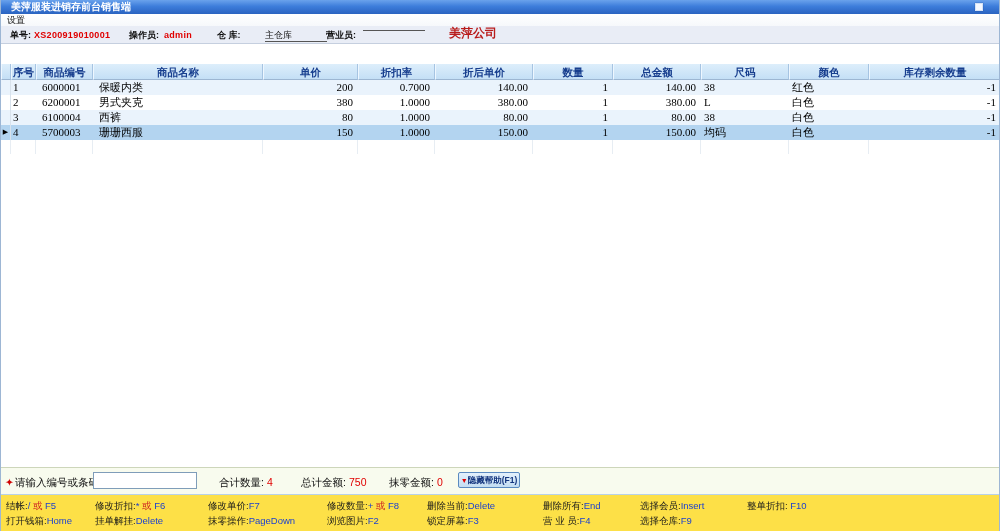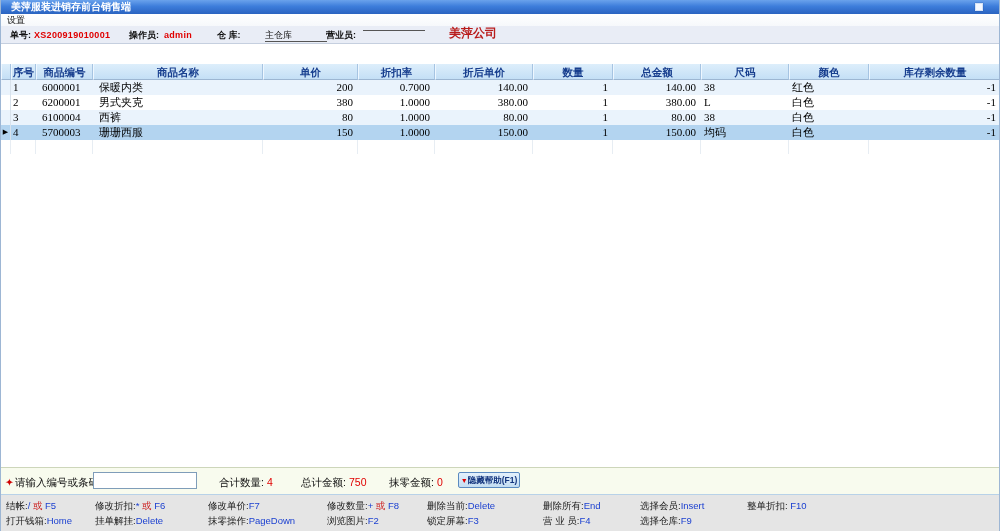--- a/index.html
+++ b/index.html
@@ -56,21 +56,21 @@
   .inpanel .abs { position:absolute; font-size:10.5px; line-height:14px; top:7px; }
   .star { color:#d00000; font-size:10px; }
   .plabel { color:#111; }
   .pval { color:#e00000; }
   .barcode-input { position:absolute; left:92px; top:4px; width:104px; height:17px; border:1px solid #7f9db9; background:#fff; font-size:11px; padding:0 2px; }
   .hidehelp { position:absolute; left:457px; top:4px; width:62px; height:16px; background:linear-gradient(#e3f1fc,#c3ddf2);
     border:1px solid #5a8ac0; border-radius:2px; font-size:8.5px; color:#13357e; font-weight:bold; line-height:14px; text-align:center; cursor:pointer; padding:0; }
   .hidehelp .arrow { color:#e00000; font-size:7px; }
 
   
-  .helppanel { position:absolute; left:0; top:494px; width:1000px; height:37px; background:#e5e5e5; border-top:1px solid #b8d2e8; }
+  .helppanel { position:absolute; left:0; top:494px; width:1000px; height:37px; background:#fde047; border-top:1px solid #b8d2e8; }
   .hrow { position:absolute; left:0; width:1000px; height:13px; }
   .hrow1 { top:5px; } .hrow2 { top:20px; }
   .hitem { position:absolute; font-size:9.5px; line-height:12px; white-space:nowrap; }
   .hl { color:#1a1a1a; }
   .hk { color:#1a3fd0; }
   .hor { color:#cc2222; }
   .hk:empty, .hor:empty { display:none; }
 </style>
 </head>
 <body>

